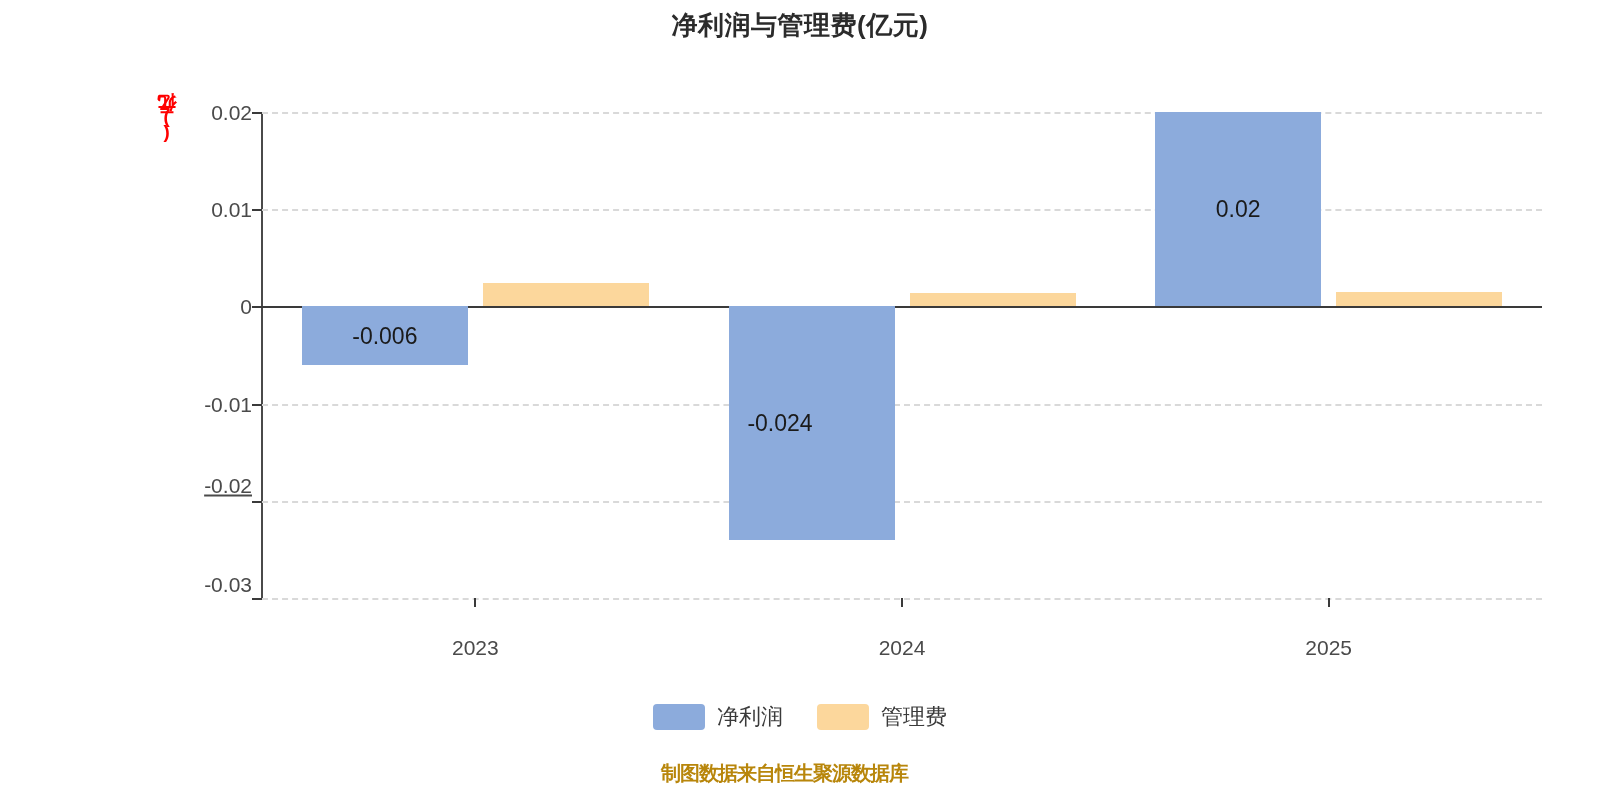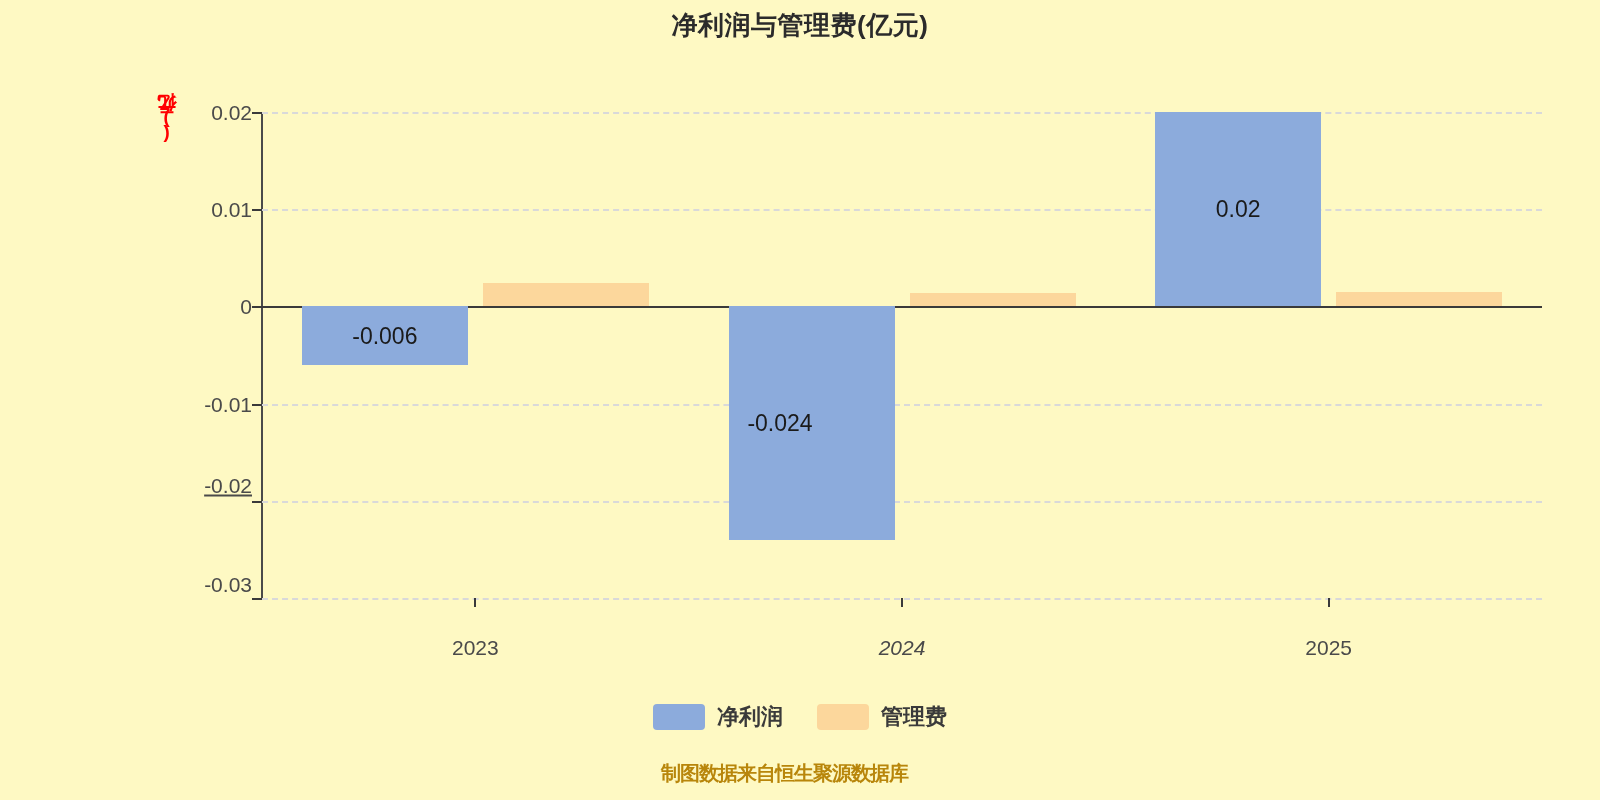--- a/index.html
+++ b/index.html
@@ -6,21 +6,21 @@
   html, body {
     margin: 0; padding: 0;
     background: #000;
     width: 1600px; height: 800px;
     overflow: hidden;
     font-family: "Liberation Sans", "DejaVu Sans", sans-serif;
   }
   #stage {
     position: relative;
     width: 1600px; height: 800px;
-    background: #fef9c3;
+    background: #ffffff;
   }
 
   
   .chart-title {
     position: absolute;
     left: 0; top: 8px;
     width: 1600px;
     text-align: center;
     font-size: 26px;
     font-weight: bold;
@@ -123,21 +123,20 @@
     width: 1600px;
     display: flex;
     justify-content: center;
     align-items: center;
     gap: 34px;
   }
   .legend-item {
     display: flex;
     align-items: center;
     gap: 12px;
-    font-weight: bold;
   }
   .legend-swatch {
     width: 52px; height: 26px;
     border-radius: 4px;
   }
   .legend-swatch.blue { background: #8cabdc; }
   .legend-swatch.gold { background: #fcd79c; }
   .legend-label {
     font-size: 22px;
     color: #3a3a3a;
@@ -183,21 +182,21 @@
       <div class="ytick-wrap" style="top: 373px; text-decoration: underline;">-0.02</div>
       <div class="gridline" style="top: 486px;"></div>
       <div class="tick-mark" style="top: 486px;"></div>
       <div class="ytick-wrap" style="top: 472px;">-0.03</div>
       <div class="xtick-mark" style="left: 212.333px;"></div>
       <div class="xtick-label" style="left: 213.333px;">2023</div>
       <div class="bar blue" style="left: 39.8333px; top: 194.4px; width: 166px; height: 58.32px; background: rgb(140, 171, 220);"></div>
       <div class="bar-label" style="left: 122.833px; top: 223.56px;">-0.006</div>
       <div class="bar gold" style="left: 220.833px; top: 171.072px; width: 166px; height: 23.328px; background: rgb(252, 215, 156);"></div>
       <div class="xtick-mark" style="left: 639px;"></div>
-      <div class="xtick-label" style="left: 640px; font-style: italic;">2024</div>
+      <div class="xtick-label" style="left: 640px;">2024</div>
       <div class="bar blue" style="left: 466.5px; top: 194.4px; width: 166px; height: 233.28px; background: rgb(140, 171, 220);"></div>
       <div class="bar-label" style="left: 518px; top: 311.04px;">-0.024</div>
       <div class="bar gold" style="left: 647.5px; top: 180.792px; width: 166px; height: 13.608px; background: rgb(252, 215, 156);"></div>
       <div class="xtick-mark" style="left: 1065.67px;"></div>
       <div class="xtick-label" style="left: 1066.67px;">2025</div>
       <div class="bar blue" style="left: 893.167px; top: 0px; width: 166px; height: 194.4px; background: rgb(140, 171, 220);"></div>
       <div class="bar-label" style="left: 976.167px; top: 97.2px;">0.02</div>
       <div class="bar gold" style="left: 1074.17px; top: 179.82px; width: 166px; height: 14.58px; background: rgb(252, 215, 156);"></div>
     </div>
 

